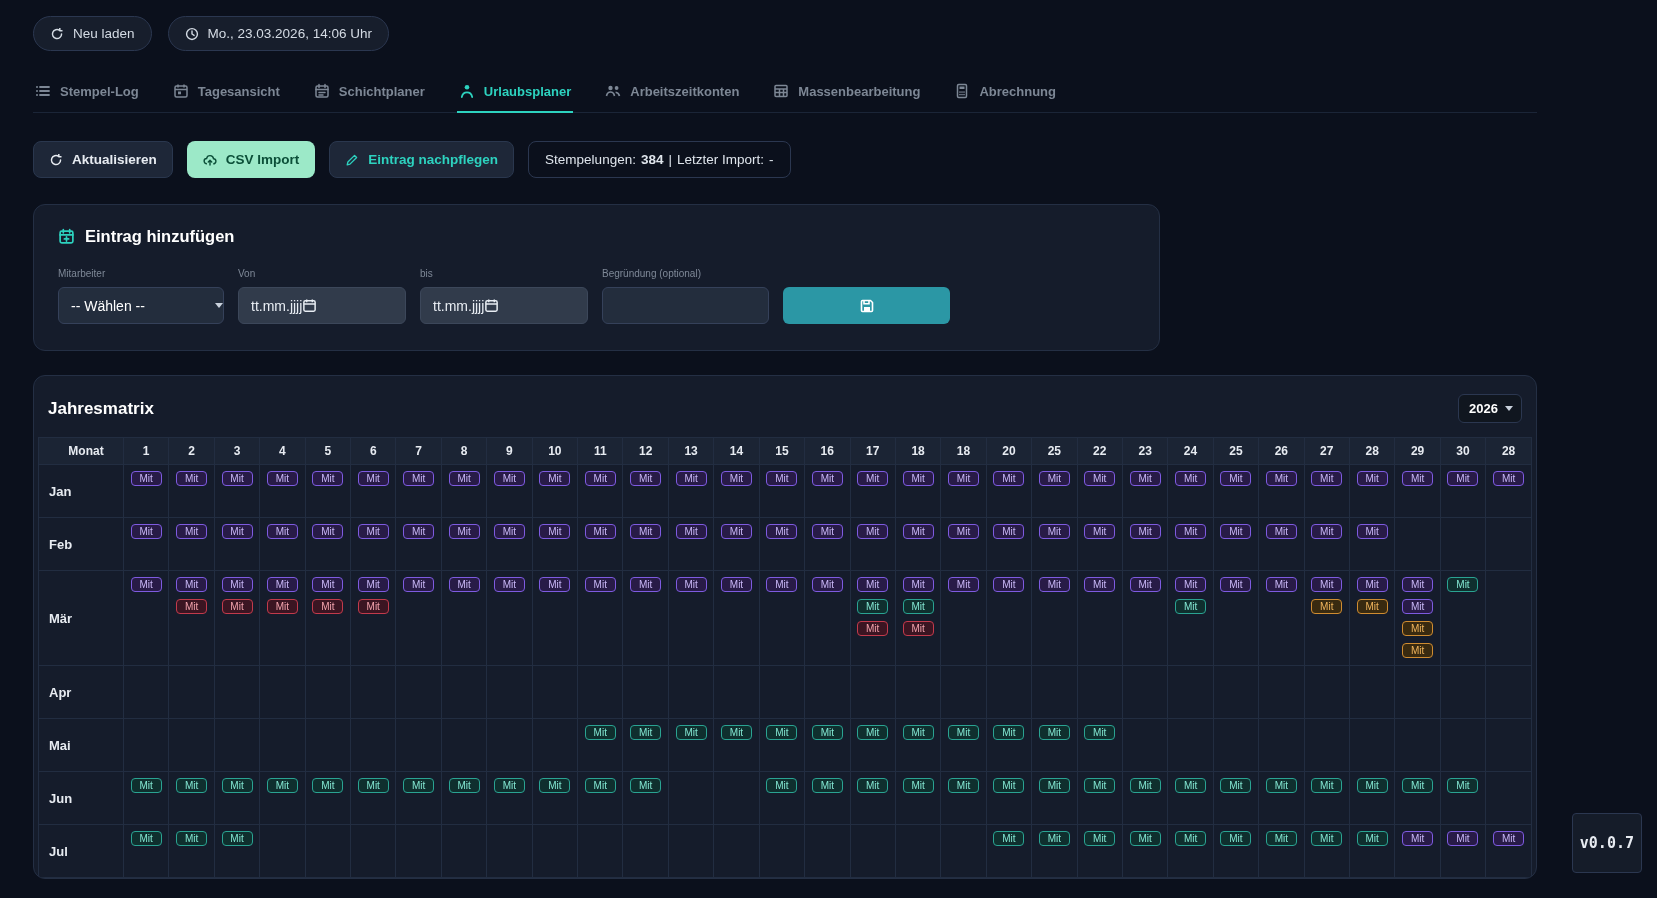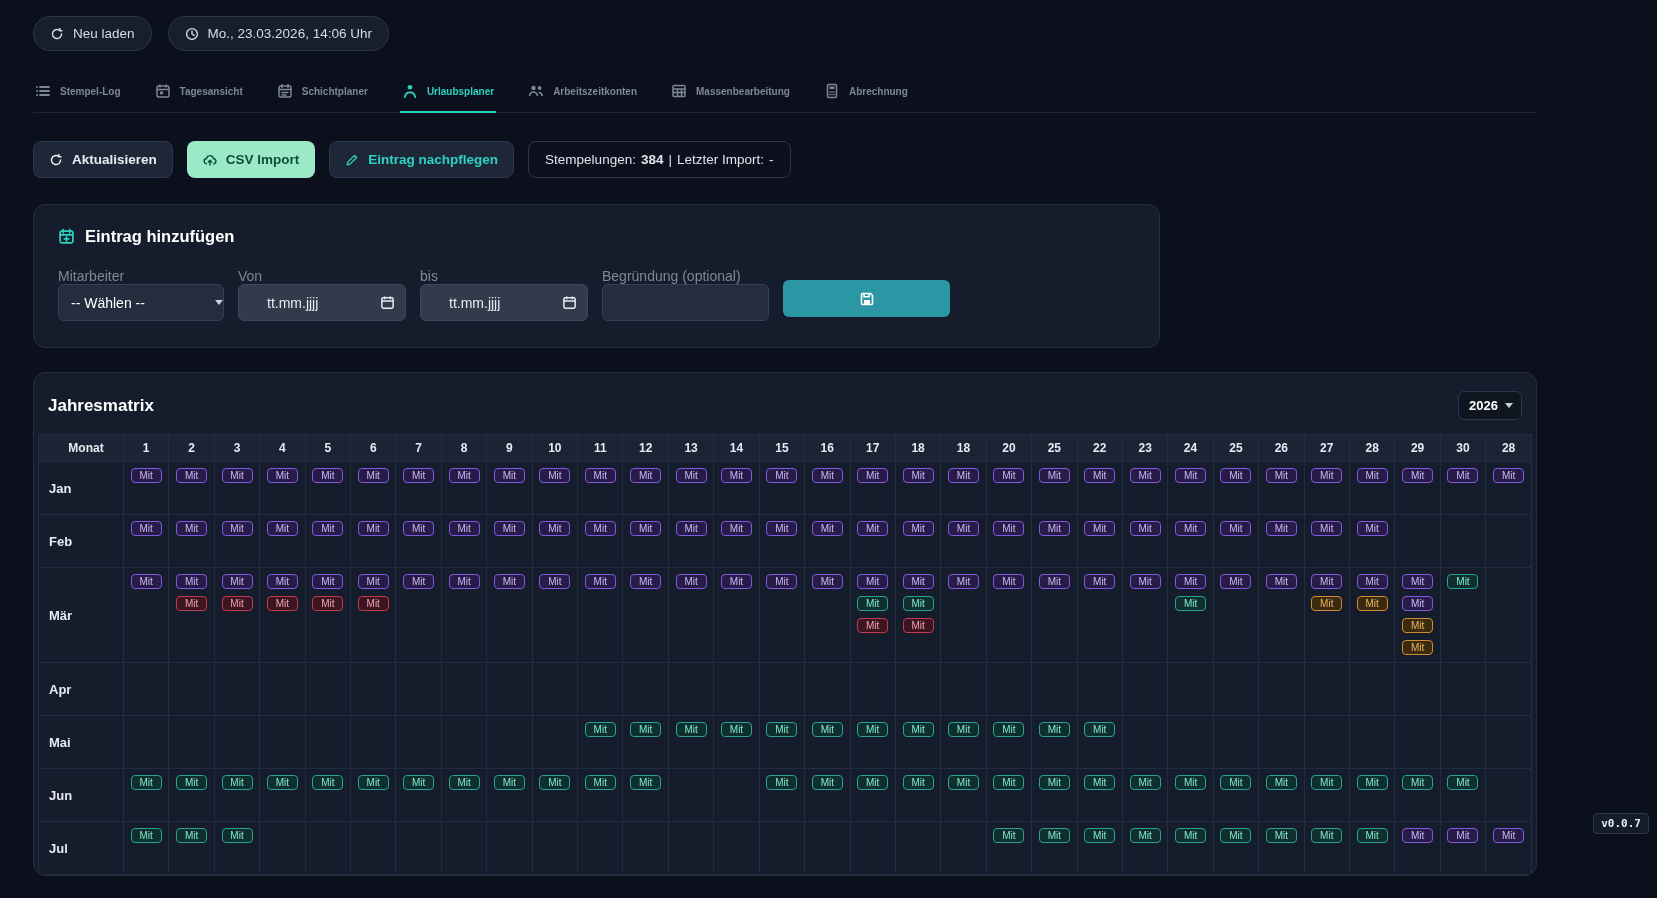--- a/index.html
+++ b/index.html
@@ -19,21 +19,21 @@
   .i16{ width:16px; height:16px; }
 
   .topbar{ display:flex; justify-content:space-between; align-items:center; }
   h1{ font-size:29px; font-weight:700; color:#ffffff; letter-spacing:.2px; }
   .top-actions{ display:flex; gap:16px; }
   .pill{ height:35px; display:inline-flex; align-items:center; gap:9px; padding:0 16px;
     border-radius:18px; background:#171e2c; border:1px solid #2b3750; color:#d4dbe4;
     font-size:13.5px; font-family:inherit; cursor:pointer; }
 
   .tabs{ margin-top:26px; display:flex; gap:30px; border-bottom:1px solid #1b2537; }
-  .tab{ display:flex; align-items:center; gap:9px; padding:6px 2px 12px; font-size:10px;
+  .tab{ display:flex; align-items:center; gap:9px; padding:6px 2px 12px; font-size:13px;
     font-weight:700; color:#7d8795; cursor:pointer; border-bottom:2px solid transparent; margin-bottom:-1px; }
   .tab .icon{ width:16px; height:16px; }
   .tab.active{ color:var(--accent); border-bottom-color:var(--accent);text-align:center; }
 
   .toolbar{ margin-top:28px; display:flex; gap:14px; align-items:center; }
   .btn{ height:37px; display:inline-flex; align-items:center; gap:9px; padding:0 15px;
     border-radius:8px; border:1px solid transparent; font-size:13.5px; font-weight:700;
     font-family:inherit; cursor:pointer; }
   .btn-dark{ background:var(--button-bg); border-color:#2a374e; color:#e7ebf1; }
   .btn-mint{ background:var(--mint-bg); color:var(--mint-text); }
@@ -41,28 +41,28 @@
   .status-pill{ height:37px; display:inline-flex; align-items:center; gap:5px; padding:0 16px;
     border-radius:8px; border:1px solid #2b3750; color:#dfe5ec; font-size:13.5px; }
 
   .card{ background:var(--card-bg); border:1px solid var(--card-border); border-radius:12px; }
   .entry-card{ margin-top:26px; width:1127px; padding:22px 24px 26px; }
   .card-title{ display:flex; align-items:center; gap:10px; font-size:16.5px; font-weight:700; color:#fff; }
   .card-title .icon{ width:17px; height:17px; color:var(--accent); }
 
   .form-row{ margin-top:22px; display:flex; gap:14px; }
   .field{ display:flex; flex-direction:column; }
-  .field .flabel{ font-size:14px; color:var(--muted); min-height:12px; }
+  .field .flabel{ font-size:10px; color:var(--muted); margin-bottom:7px; min-height:12px; }
   .control{ height:37px; border-radius:6px; display:flex; align-items:center; font-size:14px; }
   .select{ background:var(--input-bg); border:1px solid var(--input-border);
     justify-content:space-between; padding:0 0 0 12px; color:#fff; cursor:pointer; }
   .caret{ width:0; height:0; border-left:4.5px solid transparent; border-right:4.5px solid transparent;
     border-top:5.5px solid #c9d1dc; }
-  .date{ background:var(--date-input-bg); border:1px solid #3c475a; justify-content:space-between;
-    padding:0 10px 0 28px; color:#e8edf3; cursor:text; }
+  .date{ background:var(--date-input-bg); border:1px solid #3c475a; justify-content:flex-start;
+    padding:0 10px 0 12px; color:#e8edf3; cursor:text; }
   .date .icon{ width:15px; height:15px; color:#e8edf3; }
   .text-input{ background:var(--input-bg); border:1px solid var(--input-border); padding:0 12px; cursor:text; }
   .save-btn{ width:167px; height:37px; background:var(--save-bg); border:none; border-radius:6px;
     display:flex; align-items:center; justify-content:center; color:#fff; cursor:pointer; }
   .w-emp{ width:166px; } .w-type{ width:170px; } .w-date{ width:168px; } .w-reason{ width:167px; }
 
   .matrix-card{ margin-top:24px; width:1504px; overflow:hidden; }
   .matrix-head{ display:flex; justify-content:space-between; align-items:center; padding:18px 14px 14px; }
   .matrix-title{ font-size:17px; font-weight:700; color:#fff; }
   .year-select{ height:29px; min-width:56px; background:#10161f; border:1px solid #2b3750;
@@ -72,22 +72,22 @@
   .matrix-table-wrap{ padding:0 4px; }
   table.matrix{ width:100%; border-collapse:collapse; table-layout:fixed; }
   .matrix th,.matrix td{ border:1px solid var(--table-border); }
   .matrix th{ height:27px; background:var(--table-header-bg); font-size:12px; font-weight:700; color:#e7ebf1; text-align:center; }
   .th-month{ width:85px; text-align:left; padding-left:10px; font-size:12.5px; }
   .td-month{ font-size:13px; font-weight:700; padding-left:10px; vertical-align:middle; color:#e7ebf1; }
   .td-day{ vertical-align:top; text-align:center; padding:6px 0 0; height:53px; }
   .badge{ display:block; width:31px; height:15px; margin:0 auto 7px; line-height:13px;
     font-size:10px; font-weight:400; border:1px solid; border-radius:4px; cursor:pointer; }
 
-  .version-badge{ position:fixed; right:8px; top:813px; background:#151c29; border:1px solid #2b3750;
-    border-radius:4px; padding:3px 7px; font-family:"DejaVu Sans Mono", monospace; font-size:11px;
+  .version-badge{ position:fixed; right:15px; top:813px; background:#151c29; border:1px solid #2b3750;
+    border-radius:4px; padding:20px 7px; font-family:"DejaVu Sans Mono", monospace; font-size:15px;
     font-weight:700; color:#e7ebf1; }
 </style>
 </head>
 <body>
 
 <div class="container">
 
   <header class="topbar">
     <div class="top-actions">
       <button class="pill">

